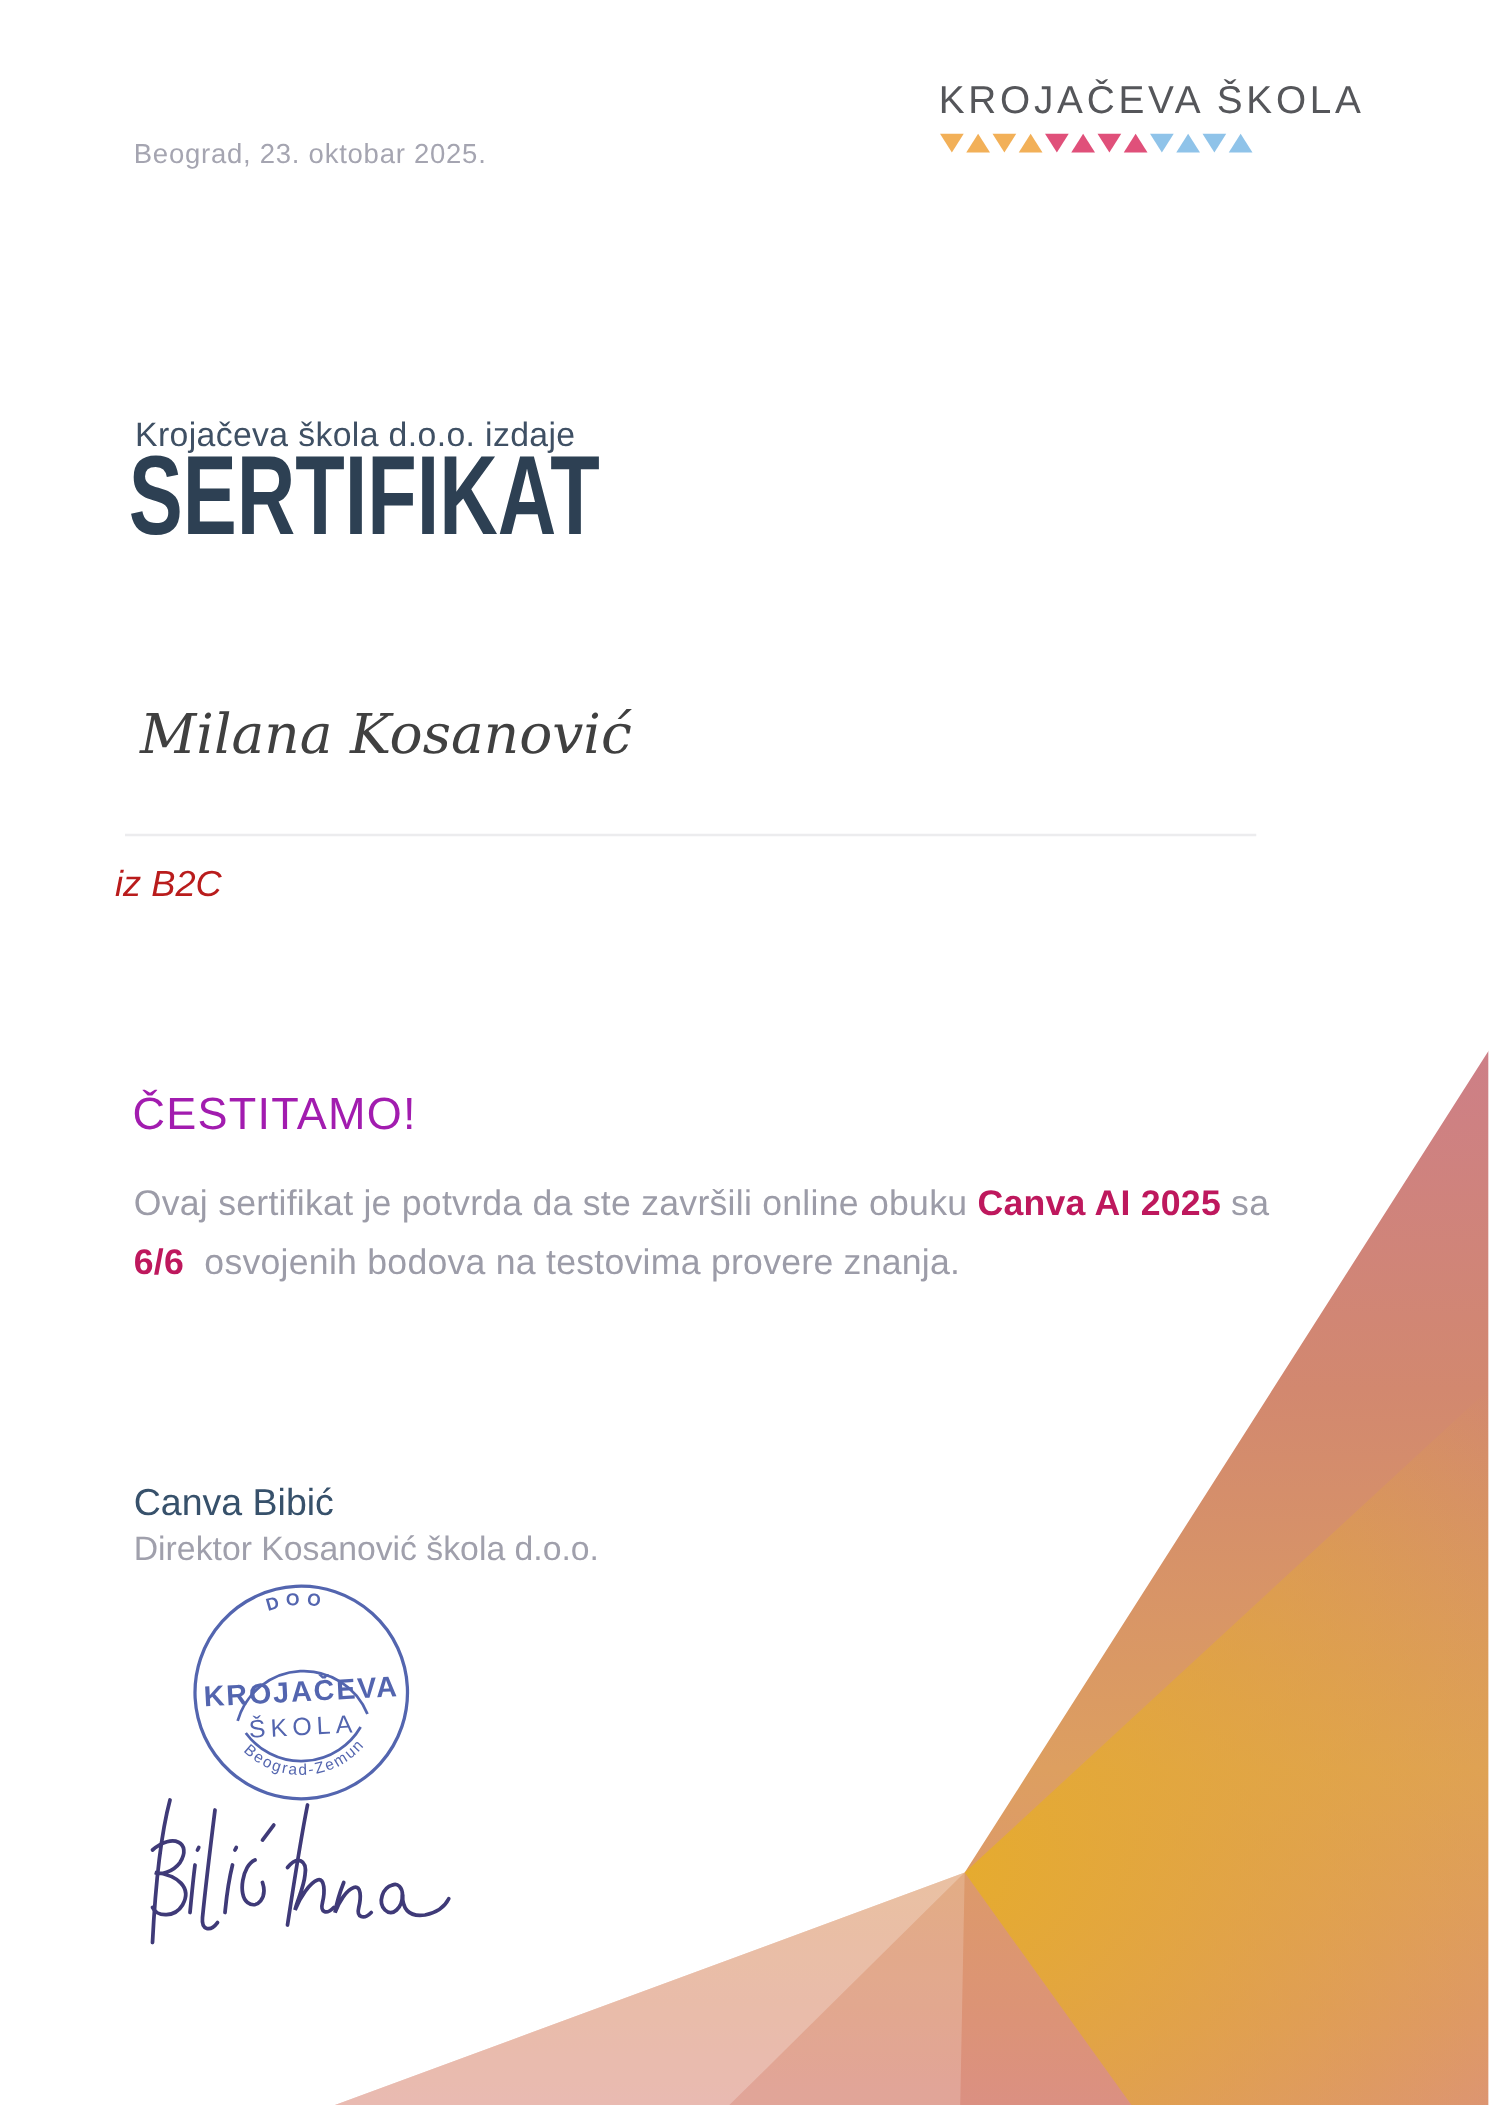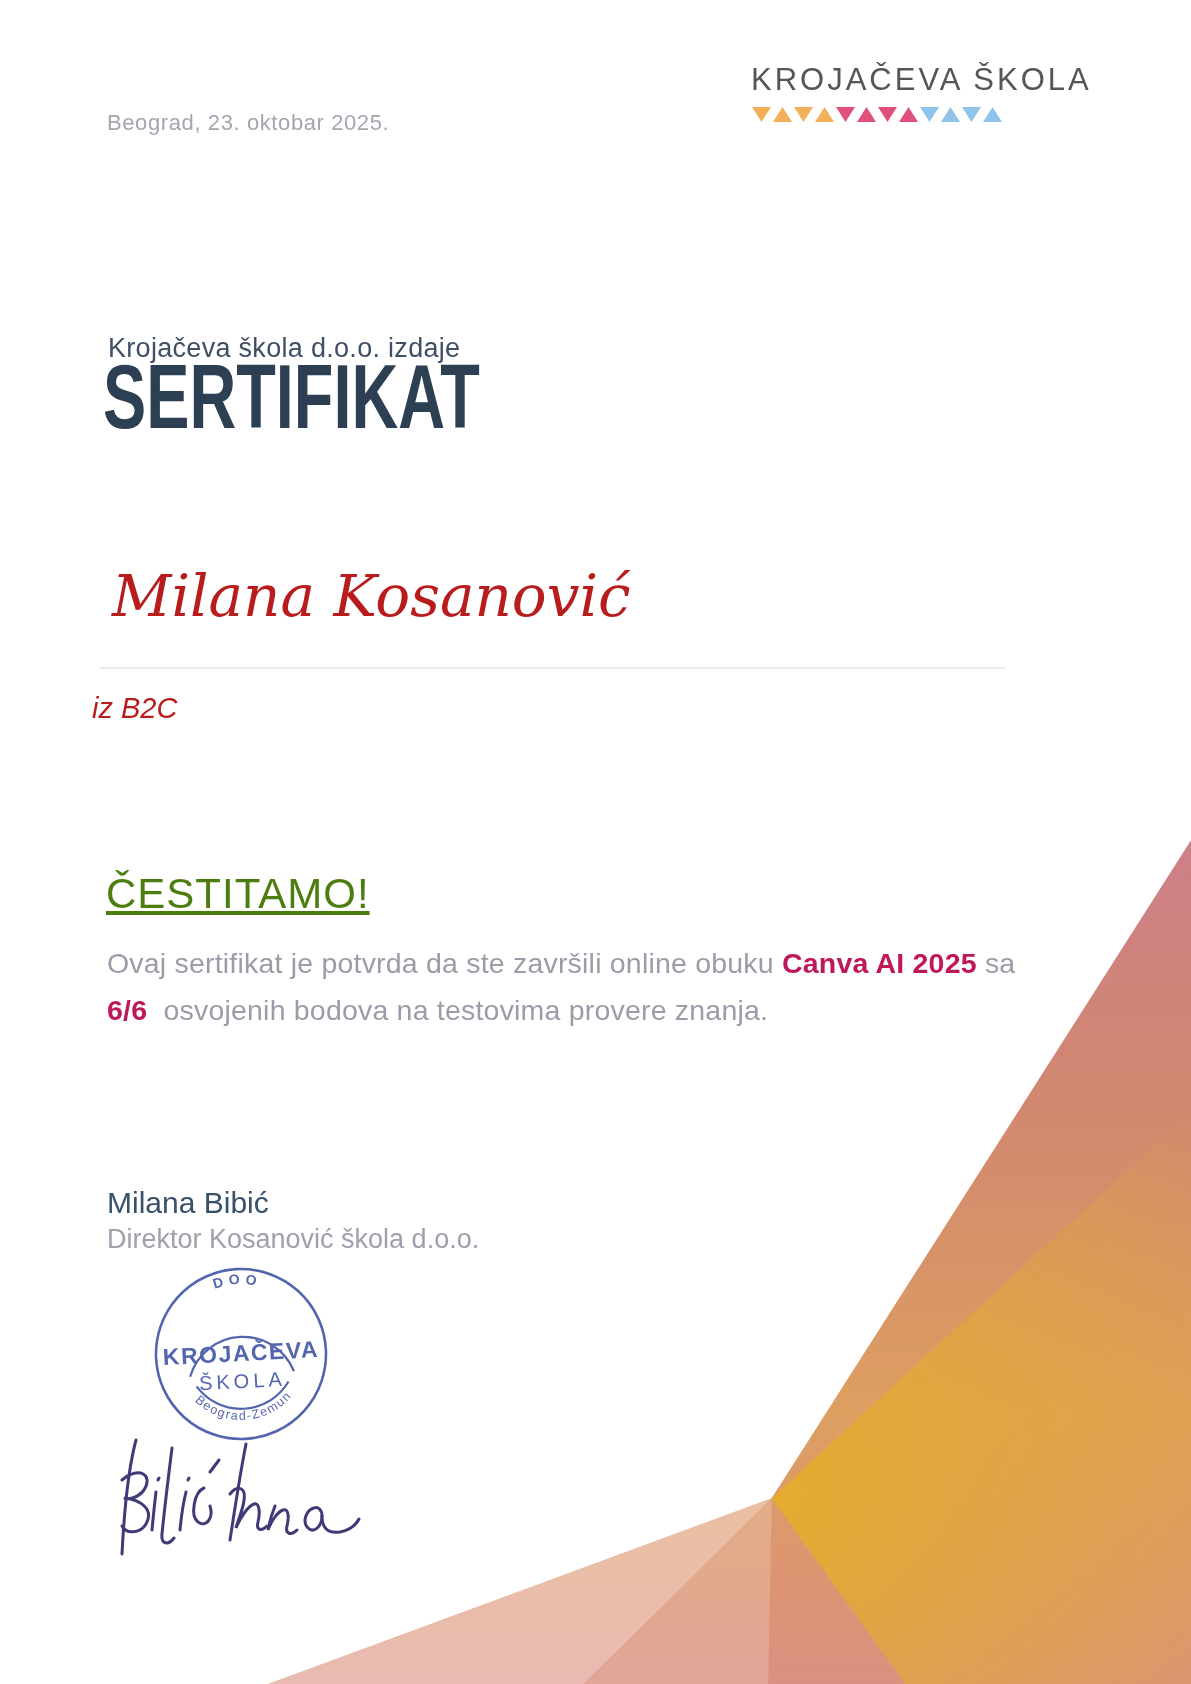--- a/index.html
+++ b/index.html
@@ -55,33 +55,33 @@
   }
   .title{
     position:absolute;left:103px;top:352px;line-height:1;
     font-family:Liberation Sans, sans-serif;font-weight:700;
     font-size:90px;color:#2d4053;white-space:nowrap;
   }
   .title-inner{display:inline-block;transform:scaleX(0.72);transform-origin:0 50%;}
   .recipient{
     position:absolute;left:112px;top:562px;
     font-family:"DejaVu Serif", serif;font-style:italic;
-    font-size:58px;color:#b91c1c;white-space:nowrap;
+    font-size:44px;color:#404040;white-space:nowrap;
   }
   .name-line{
     position:absolute;left:100px;top:667px;width:905px;height:2px;
     background:#ececee;
   }
   .origin{
     position:absolute;left:92px;top:692px;
     font-size:29px;font-style:italic;color:#b91c1c;
   }
   .congrats{
     position:absolute;left:106px;top:870px;
-    font-size:42px;color:#4d7c0f;letter-spacing:1px;text-decoration:underline;
+    font-size:36px;color:#a21caf;letter-spacing:1px;
   }
   .body-par{
     position:absolute;left:107px;top:940px;width:920px;
     font-size:28.5px;line-height:1.65;color:#9c9ca8;letter-spacing:0.2px;
   }
   .body-par b{font-weight:700;color:#be185d;}
   .sig-name{
     position:absolute;left:107px;top:1186px;
     font-size:30px;color:#37516b;
   }
@@ -146,21 +146,21 @@
 
     <div class="origin">iz B2C</div>
 
     <div class="congrats">ČESTITAMO!</div>
 
     <div class="body-par">
       <span>Ovaj sertifikat je potvrda da ste završili online obuku </span><b>Canva AI 2025</b><span> sa</span><br>
       <b>6/6</b><span style="white-space:pre-wrap;">  osvojenih bodova na testovima provere znanja.</span>
     </div>
 
-    <div class="sig-name">Milana Bibić</div>
+    <div class="sig-name">Canva Bibić</div>
     <div class="sig-role">Direktor Kosanović škola d.o.o.</div>
 
     <div class="stamp" style="color: rgb(60, 80, 164);">
       <svg width="180" height="180" viewBox="0 0 180 180">
         <defs>
           <path id="stampTopArc" d="M 20,90 A 70,70 0 0 1 160,90"></path>
           <path id="stampBottomArc" d="M 24,90 A 66,66 0 0 0 156,90"></path>
         </defs>
         <circle cx="90" cy="90" r="85" fill="none" stroke="currentColor" stroke-width="2.6"></circle>
         <path d="M 38,110 A 55,55 0 0 1 142,110" fill="none" stroke="currentColor" stroke-width="2.2"></path>

